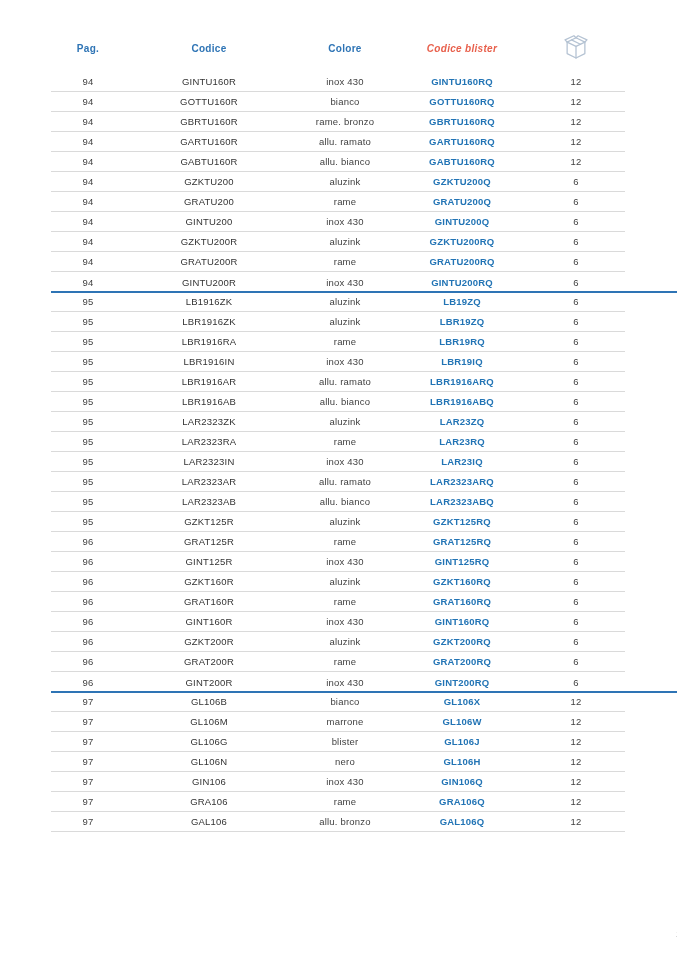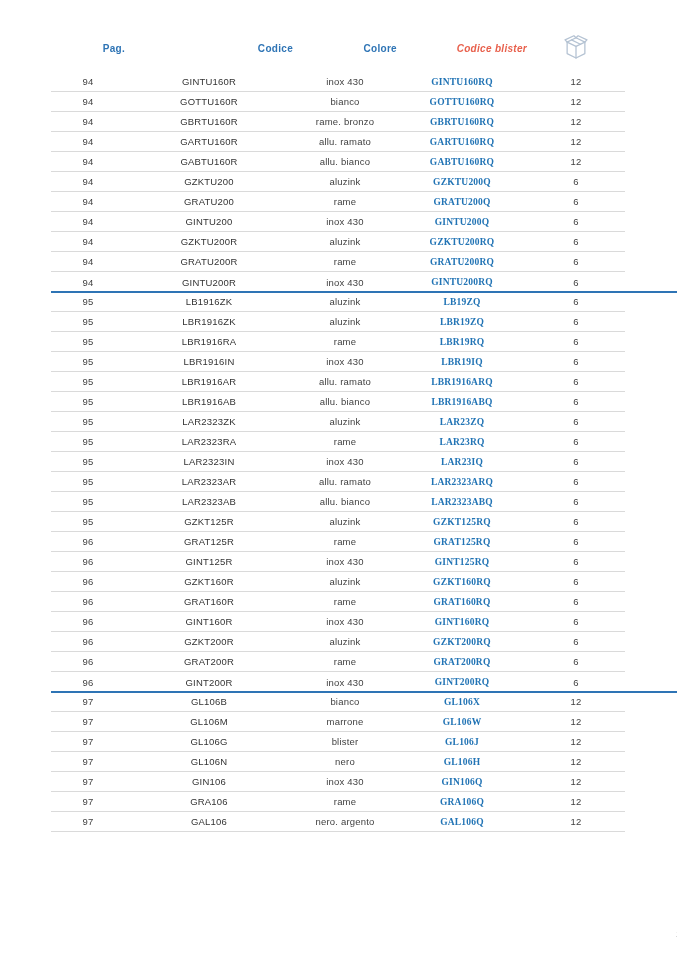--- a/index.html
+++ b/index.html
@@ -18,21 +18,21 @@
     width: 574px;
   }
   .thead {
     display: grid;
     grid-template-columns: 74px 168px 104px 130px 98px;
     align-items: center;
     height: 28px;
     margin-bottom: 10px;
   }
   .th {
-    text-align: right;
+    text-align: center;
     font-size: 10px;
     font-weight: bold;
     color: #2e74b5;
     letter-spacing: 0.3px;
   }
   .th.blister { color: #e8604c; font-style: italic; }
   .th.icon-cell { display: flex; justify-content: center; align-items: center; }
   .tbody { width: 574px; }
   .row {
     display: grid;
@@ -43,21 +43,21 @@
     position: relative;
   }
   .cell {
     text-align: center;
     font-size: 9.5px;
     color: #3f3f3f;
     letter-spacing: 0.2px;
     white-space: nowrap;
   }
   .cell.codice { font-weight: normal; color: #333333; }
-  .cell.blister { font-weight: bold; color: #2274b5; font-family: Liberation Serif, serif; }
+  .cell.blister { font-weight: bold; color: #2274b5; }
   .row.divider-after { border-bottom: none; }
   .row.divider-after::after {
     content: "";
     position: absolute;
     left: 0;
     bottom: -1px;
     width: 626px;   
     height: 2px;
     background: #2e74b5;
   }
@@ -353,21 +353,21 @@
       <div class="row">
         <div class="cell pag">97</div>
         <div class="cell codice">GRA106</div>
         <div class="cell colore">rame</div>
         <div class="cell blister">GRA106Q</div>
         <div class="cell qty">12</div>
       </div>
       <div class="row">
         <div class="cell pag">97</div>
         <div class="cell codice">GAL106</div>
-        <div class="cell colore">nero. argento</div>
+        <div class="cell colore">allu. bronzo</div>
         <div class="cell blister">GAL106Q</div>
         <div class="cell qty">12</div>
       </div>
     </div>
 
 </div>
 
 <div class="page-footer">278</div>
 
 </body></html>

